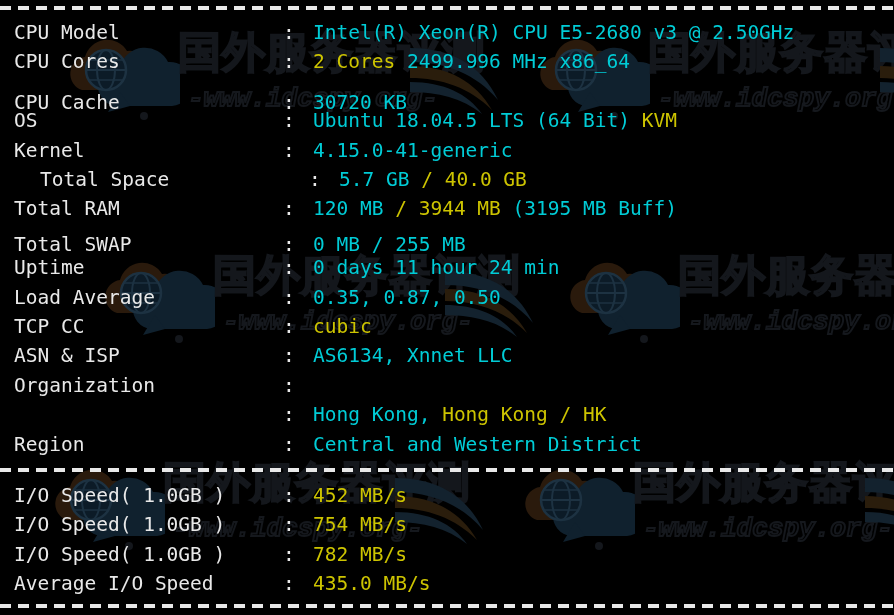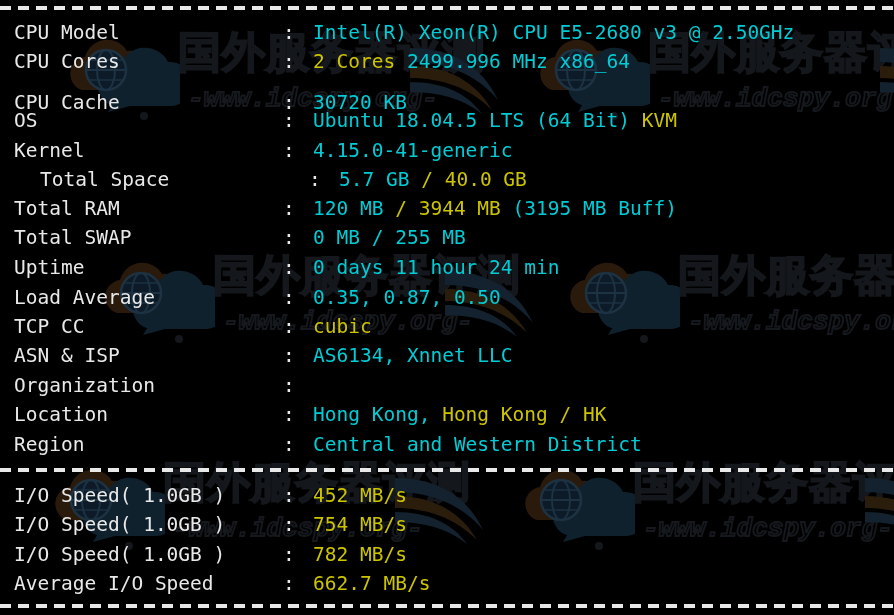--- a/index.html
+++ b/index.html
@@ -179,29 +179,29 @@
 
   <div class="term" id="term">
       <div class="sep" style="top: 6px;"></div>
       <div class="row" style="top: 18px;"><span class="label">CPU Model</span><span class="colon">:</span><span class="value"><span class="c">Intel(R) Xeon(R) CPU E5-2680 v3 @ 2.50GHz</span></span></div>
       <div class="row" style="top: 47.4px; padding-left: 16px;"><span class="label">CPU Cores</span><span class="colon">:</span><span class="value"><span class="y">2 Cores</span><span class="c"> 2499.996 MHz x86_64</span></span></div>
       <div class="row" style="top: 88px;"><span class="label">CPU Cache</span><span class="colon">:</span><span class="value"><span class="c">30720 KB</span></span></div>
       <div class="row" style="top: 106.2px;"><span class="label">OS</span><span class="colon">:</span><span class="value"><span class="c">Ubuntu 18.04.5 LTS (64 Bit) </span><span class="y">KVM</span></span></div>
       <div class="row" style="top: 135.6px;"><span class="label">Kernel</span><span class="colon">:</span><span class="value"><span class="c">4.15.0-41-generic</span></span></div>
       <div class="row" style="top: 165px; margin-left: 26px;"><span class="label">Total Space</span><span class="colon">:</span><span class="value"><span class="c">5.7 GB </span><span class="y">/ </span><span class="y">40.0 GB</span></span></div>
       <div class="row" style="top: 194.4px;"><span class="label">Total RAM</span><span class="colon">:</span><span class="value"><span class="c">120 MB </span><span class="y">/ 3944 MB </span><span class="c">(3195 MB Buff)</span></span></div>
-      <div class="row" style="top: 223px;"><span class="label">Total SWAP</span><span class="colon">:</span><span class="value"><span class="c">0 MB / 255 MB</span></span></div>
+      <div class="row" style="top: 230px;"><span class="label">Total SWAP</span><span class="colon">:</span><span class="value"><span class="c">0 MB / 255 MB</span></span></div>
       <div class="row" style="top: 253.2px;"><span class="label">Uptime</span><span class="colon">:</span><span class="value"><span class="c">0 days 11 hour 24 min</span></span></div>
       <div class="row" style="top: 282.6px;"><span class="label">Load Average</span><span class="colon">:</span><span class="value"><span class="c">0.35, 0.87, 0.50</span></span></div>
       <div class="row" style="top: 312px;"><span class="label">TCP CC</span><span class="colon">:</span><span class="value"><span class="y">cubic</span></span></div>
       <div class="row" style="top: 341.4px;"><span class="label">ASN &amp; ISP</span><span class="colon">:</span><span class="value"><span class="c">AS6134, Xnnet LLC</span></span></div>
       <div class="row" style="top: 370.8px;"><span class="label">Organization</span><span class="colon">:</span></div>
-      <div class="row" style="top: 400.2px;"><span class="label">Location</span><span class="colon">:</span><span class="value"><span class="c">Hong Kong, </span><span class="y">Hong Kong / HK</span></span></div>
+      <div class="row" style="top: 400.2px;"><span class="colon">:</span><span class="value"><span class="c">Hong Kong, </span><span class="y">Hong Kong / HK</span></span></div>
       <div class="row" style="top: 429.6px;"><span class="label">Region</span><span class="colon">:</span><span class="value"><span class="c">Central and Western District</span></span></div>
       <div class="sep" style="top: 468px;"></div>
       <div class="row" style="top: 481px;"><span class="label">I/O Speed( 1.0GB )</span><span class="colon">:</span><span class="value"><span class="y">452 MB/s</span></span></div>
       <div class="row" style="top: 510.4px;"><span class="label">I/O Speed( 1.0GB )</span><span class="colon">:</span><span class="value"><span class="y">754 MB/s</span></span></div>
       <div class="row" style="top: 539.8px;"><span class="label">I/O Speed( 1.0GB )</span><span class="colon">:</span><span class="value"><span class="y">782 MB/s</span></span></div>
-      <div class="row" style="top: 569.2px;"><span class="label">Average I/O Speed</span><span class="colon">:</span><span class="value"><span class="y">662.7 MB/s</span></span></div>
+      <div class="row" style="top: 569.2px;"><span class="label">Average I/O Speed</span><span class="colon">:</span><span class="value"><span class="y">435.0 MB/s</span></span></div>
       <div class="sep" style="top: 604px;"></div>
     </div>
 
 </div>
 
 </body></html>

